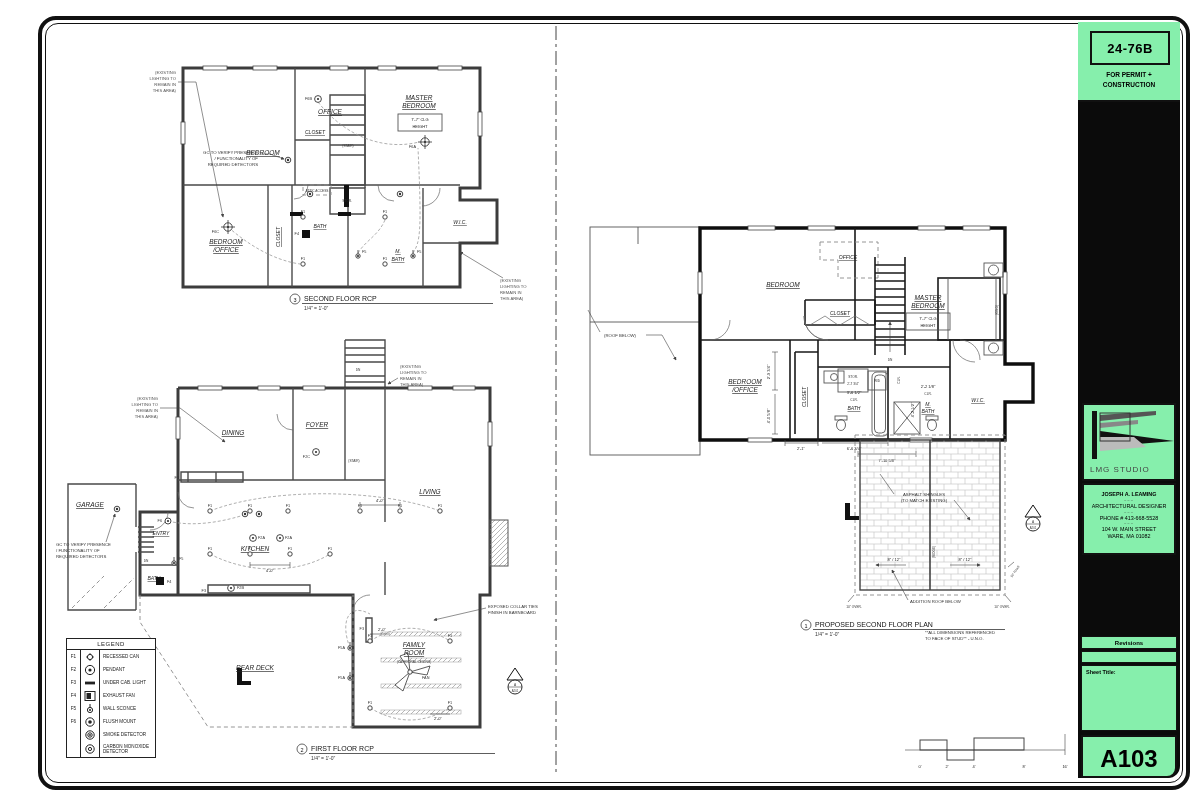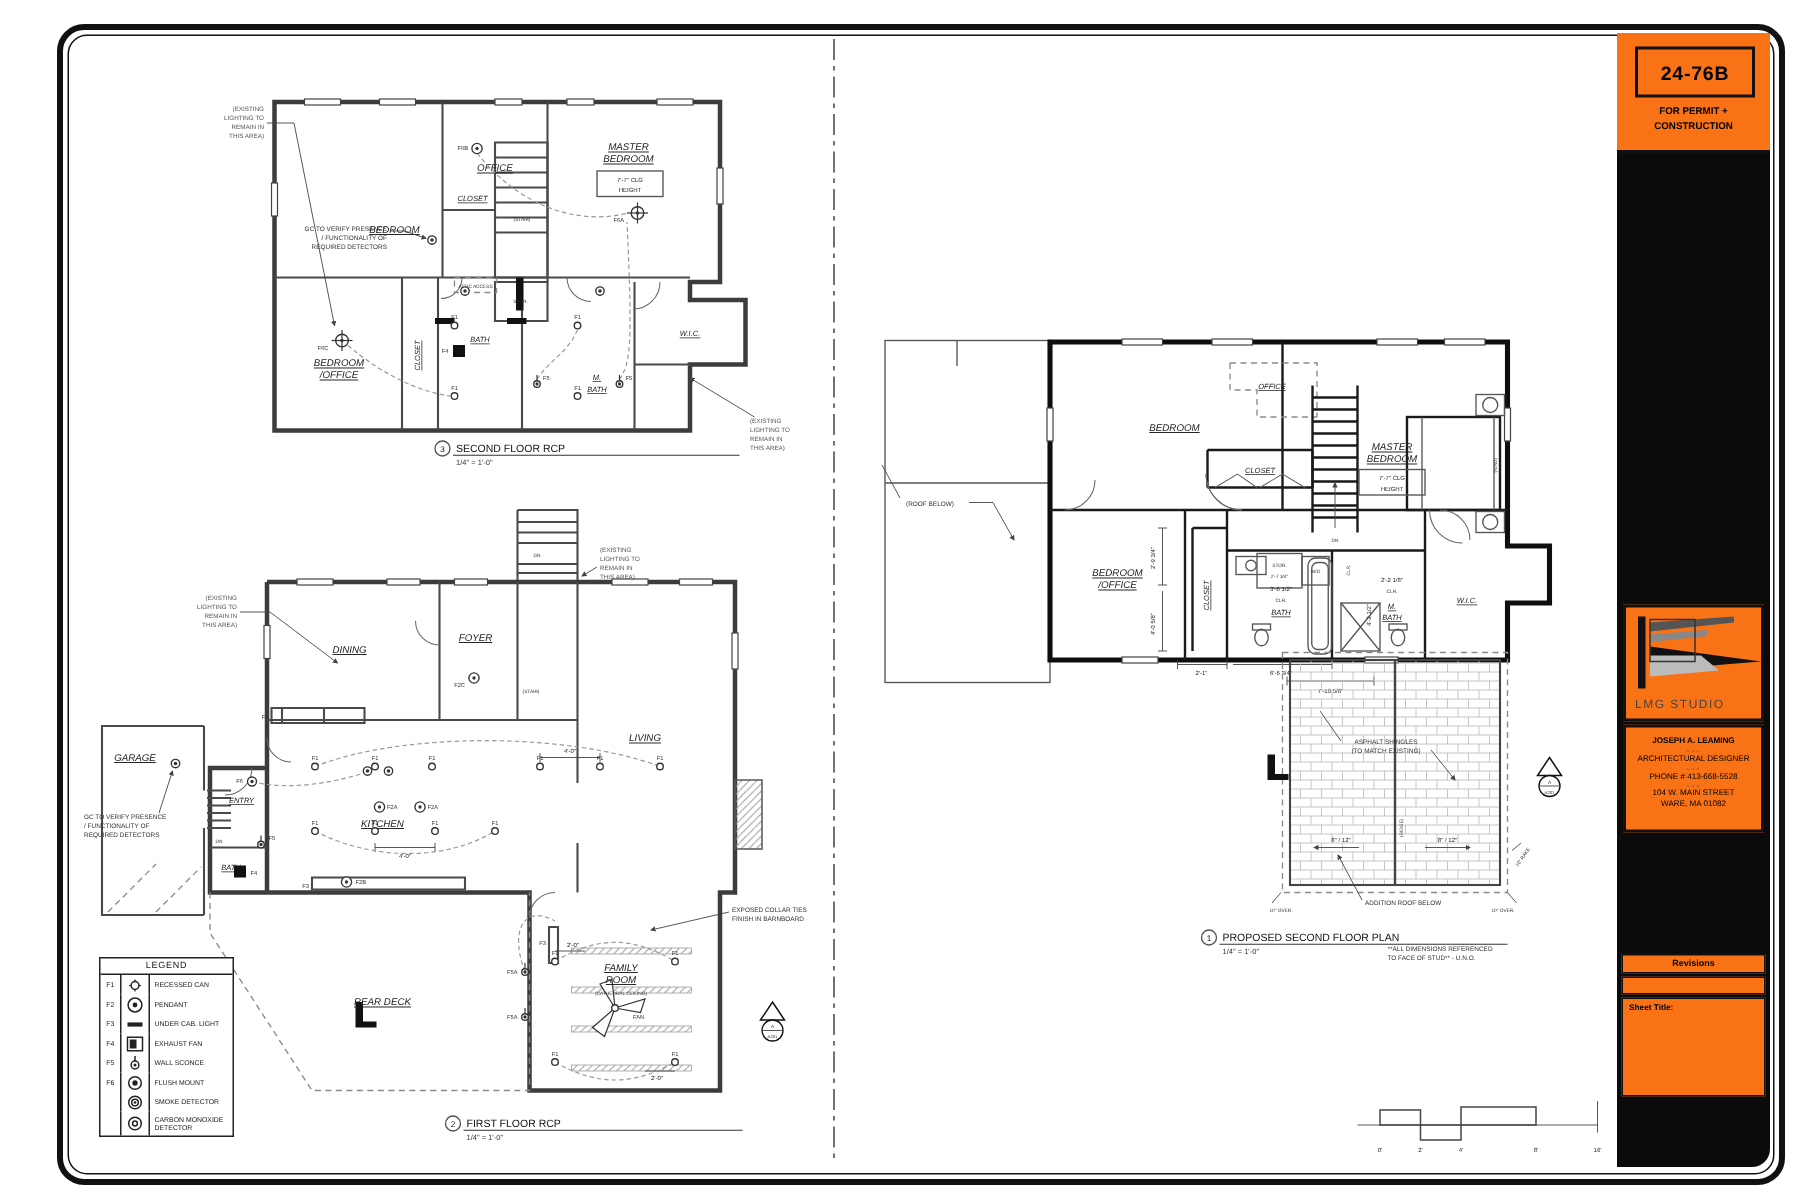--- a/index.html
+++ b/index.html
@@ -2,21 +2,21 @@
 <html><head>
 <meta charset="utf-8">
 <style>
   html,body{margin:0;padding:0;background:#e8e8e8;}
   #page{position:relative;width:1200px;height:800px;background:#ffffff;overflow:hidden;font-family:"Liberation Sans",sans-serif;}
   
   .sheet{position:absolute;left:38px;top:16px;width:1144px;height:766px;border:4px solid #111;border-radius:18px;}
   .sheet-inner{position:absolute;left:3px;top:3px;right:3px;bottom:3px;border:1.5px solid #111;border-radius:13px;}
   
   .tblock{position:absolute;left:1078px;top:22px;width:102px;height:756px;background:#0b0b0b;border-radius:0 12px 12px 0;}
-  .tb-white{position:absolute;left:0;width:102px;background:#f97316;box-sizing:border-box;}
+  .tb-white{position:absolute;left:0;width:102px;background:#86efac;box-sizing:border-box;}
   .tb-top{top:0;height:80px;border-bottom:2px solid #111;}
   .projbox{position:absolute;left:12px;top:9px;width:76px;height:30px;border:2px solid #111;display:flex;align-items:center;justify-content:center;font-size:13px;font-weight:bold;letter-spacing:.5px;}
   .permit{position:absolute;left:0;top:48px;width:102px;text-align:center;font-size:6.5px;font-weight:bold;line-height:1.5;}
   .logobox{top:381px;height:78px;border:2px solid #111;left:4px !important;width:94px !important;}
   .addrbox{top:461px;height:72px;border:2px solid #111;left:4px !important;width:94px !important;text-align:center;font-size:5.4px;line-height:1.25;padding-top:6px;}
   .addrbox .sep{color:#333;font-size:4px;letter-spacing:1px;}
   .revbar{top:614px;height:13px;border:1.5px solid #111;left:3px !important;width:96px !important;text-align:center;font-size:6px;font-weight:bold;line-height:13px;}
   .revempty{top:629px;height:12px;border:1.5px solid #111;left:3px !important;width:96px !important;}
   .stbox{top:643px;height:66px;border:1.5px solid #111;left:3px !important;width:96px !important;}
   .stlabel{font-size:5.5px;font-weight:bold;padding:3px 0 2px 4px;}
@@ -628,14 +628,15 @@
       <div>PHONE # 413-668-5528</div>
       <div class="sep">~~~</div>
       <div>104 W. MAIN STREET</div>
       <div>WARE, MA 01082</div>
     </div>
     <div class="tb-white revbar">Revisions</div>
     <div class="tb-white revempty"></div>
     <div class="tb-white stbox">
       <div class="stlabel">Sheet Title:</div>
     </div>
+    <div class="tb-white shnum">A103</div>
   </div>
 </div>
 
 </body></html>

